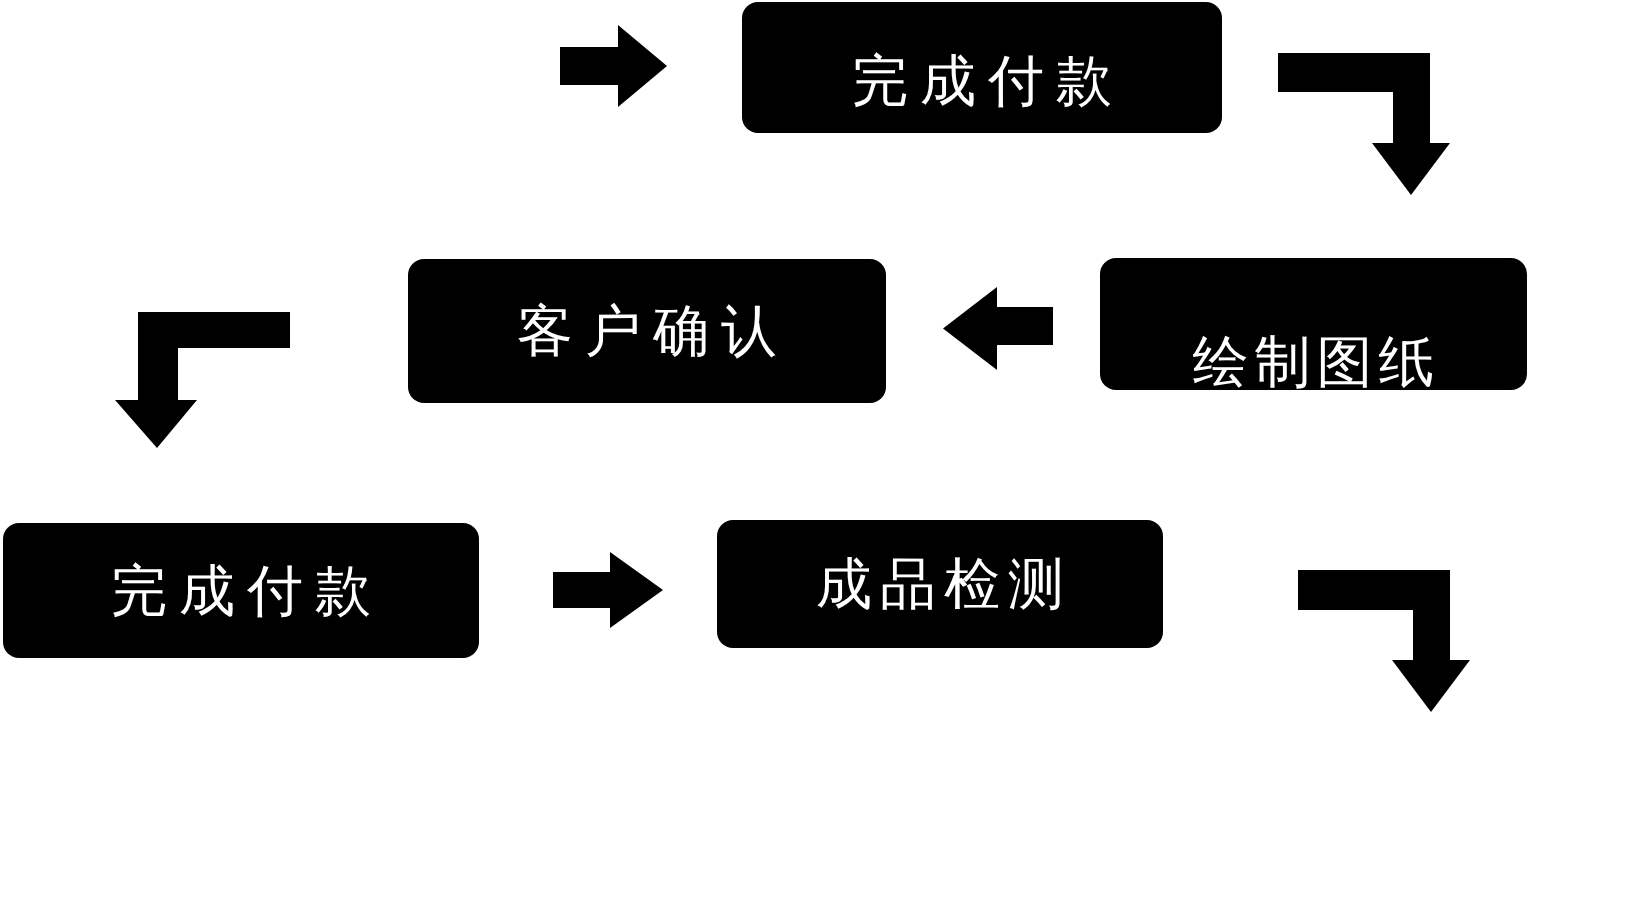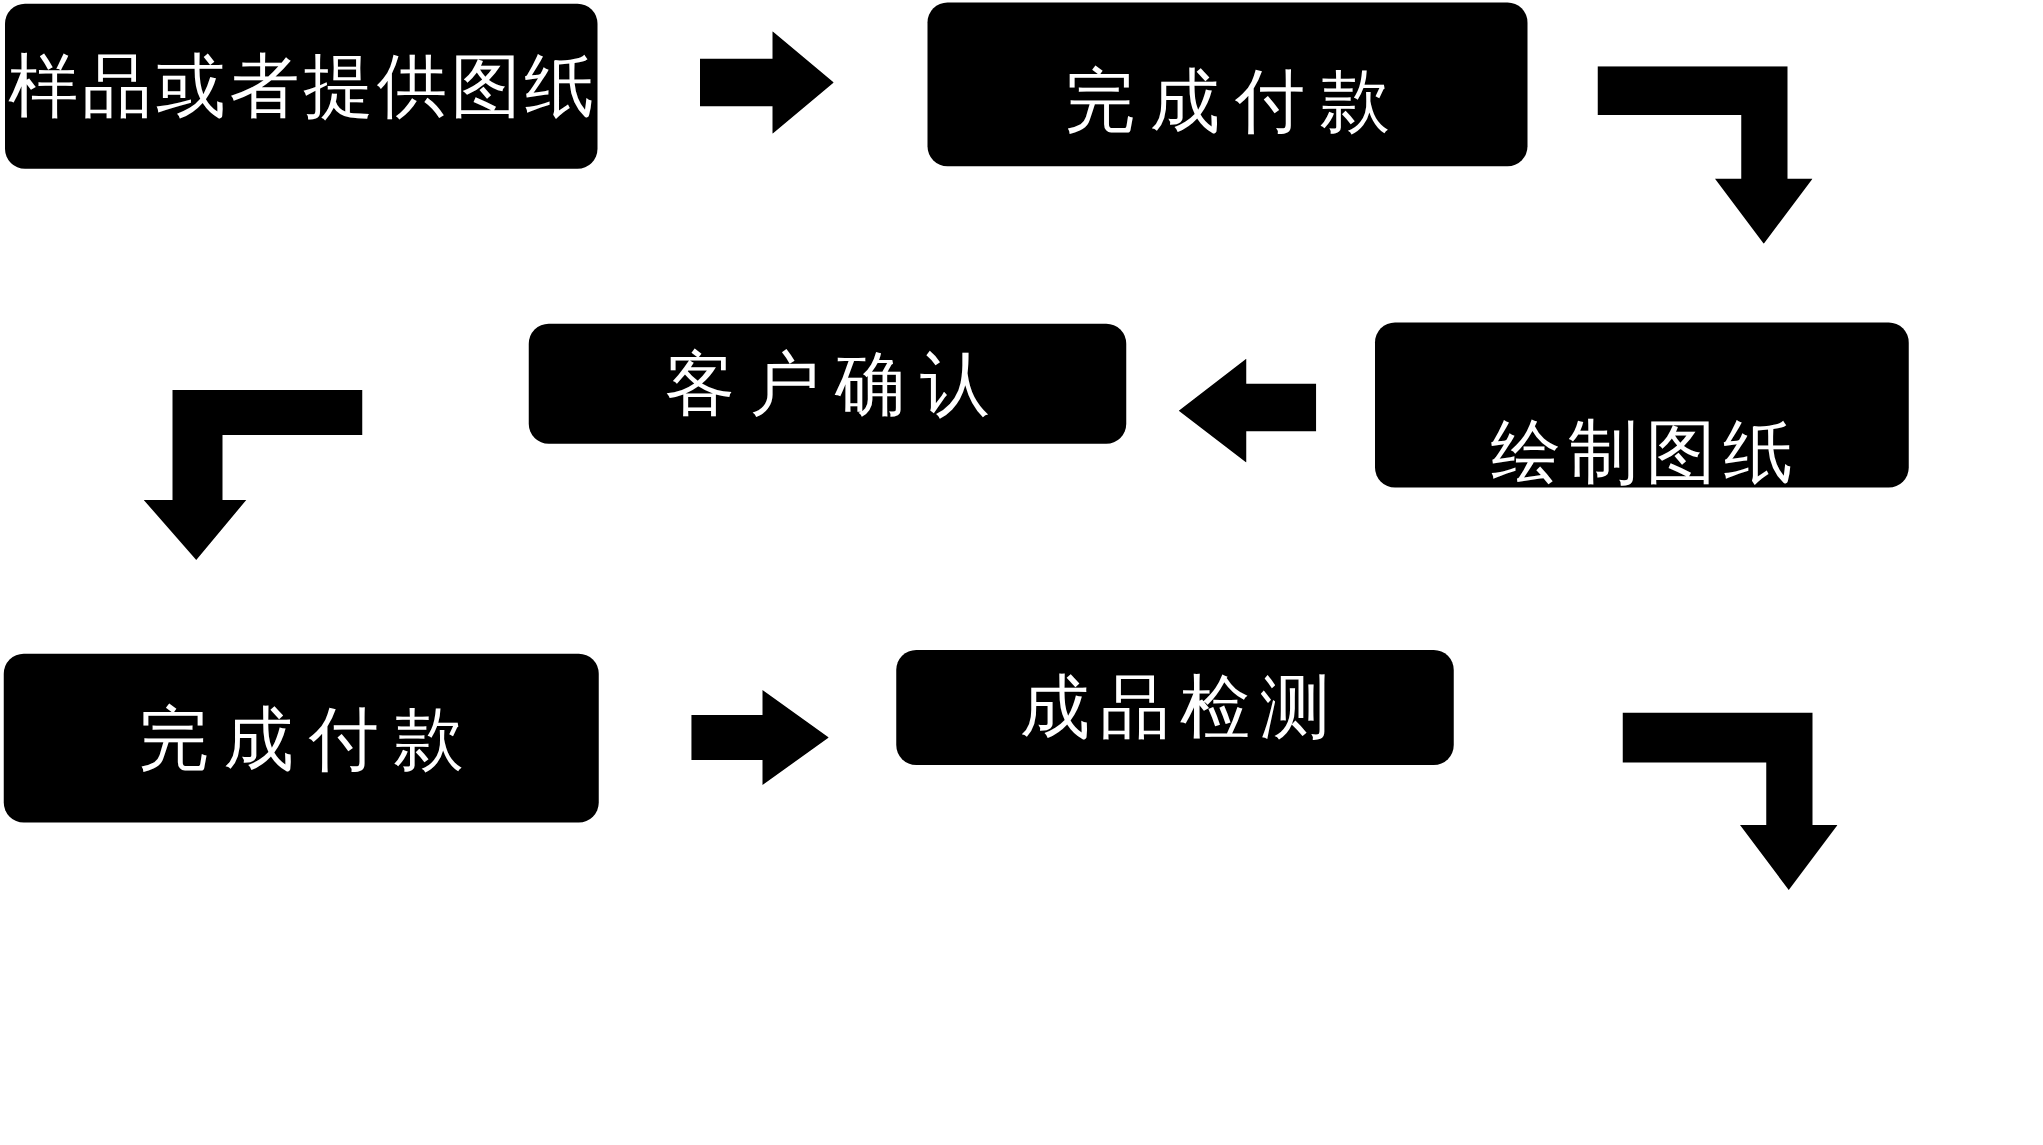--- a/index.html
+++ b/index.html
@@ -25,23 +25,20 @@
     line-height:1;
     white-space:nowrap;
   }
   .arrow{position:absolute;display:block;}
 </style>
 </head>
 <body>
 
 <div class="canvas">
 
-  <div class="flow-box" style="left:4px;top:3px;width:474px;height:132px;">
-    <span class="label" style="letter-spacing:3px;text-indent:3px;">样品或者提供图纸</span>
-  </div>
 
   <svg class="arrow" style="left:560px;top:25px;" width="107" height="82" viewBox="0 0 107 82">
     <polygon points="0,22 58,22 58,0 107,41 58,82 58,60 0,60" fill="#000000"></polygon>
   </svg>
 
   <div class="flow-box" style="left:742px;top:2px;width:480px;height:131px;">
     <span class="label" style="letter-spacing:12px;text-indent:12px;margin-top:26px;">完成付款</span>
   </div>
 
   <svg class="arrow" style="left:1278px;top:53px;" width="172" height="142" viewBox="0 0 172 142">
@@ -49,37 +46,37 @@
   </svg>
 
   <div class="flow-box" style="left:1100px;top:258px;width:427px;height:132px;align-items:flex-end;">
     <span class="label" style="letter-spacing:6px;text-indent:6px;">绘制图纸</span>
   </div>
 
   <svg class="arrow" style="left:943px;top:287px;" width="110" height="83" viewBox="0 0 110 83">
     <polygon points="110,20 54,20 54,0 0,41.5 54,83 54,58 110,58" fill="#000000"></polygon>
   </svg>
 
-  <div class="flow-box" style="left:423px;top:259px;width:478px;height:96px;">
+  <div class="flow-box" style="left:408px;top:259px;width:478px;height:144px;">
     <span class="label" style="letter-spacing:12px;text-indent:12px;">客户确认</span>
   </div>
 
   <svg class="arrow" style="left:115px;top:312px;" width="175" height="136" viewBox="0 0 175 136">
     <polygon points="175,0 23,0 23,88 0,88 42,136 82,88 63,88 63,36 175,36" fill="#000000"></polygon>
   </svg>
 
   <div class="flow-box" style="left:3px;top:523px;width:476px;height:135px;">
     <span class="label" style="letter-spacing:12px;text-indent:12px;">完成付款</span>
   </div>
 
   <svg class="arrow" style="left:553px;top:552px;" width="110" height="76" viewBox="0 0 110 76">
     <polygon points="0,20 57,20 57,0 110,38 57,76 57,56 0,56" fill="#000000"></polygon>
   </svg>
 
-  <div class="flow-box" style="left:717px;top:520px;width:446px;height:92px;">
+  <div class="flow-box" style="left:717px;top:520px;width:446px;height:128px;">
     <span class="label" style="letter-spacing:8px;text-indent:8px;">成品检测</span>
   </div>
 
   <svg class="arrow" style="left:1298px;top:570px;" width="172" height="142" viewBox="0 0 172 142">
     <polygon points="0,0 152,0 152,90 172,90 133,142 94,90 115,90 115,40 0,40" fill="#000000"></polygon>
   </svg>
 
 
 </div>
 

